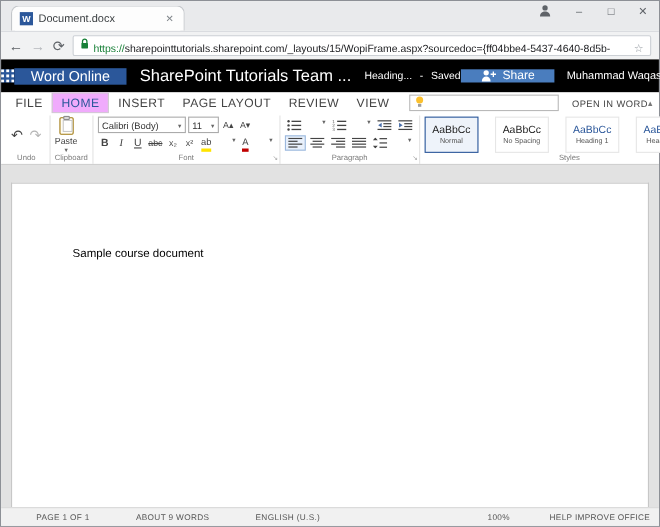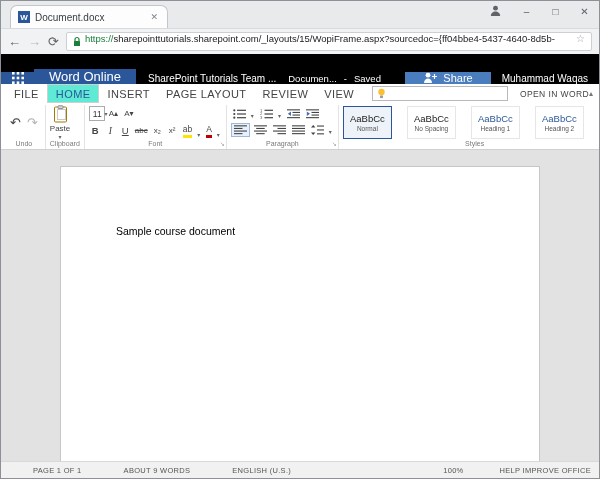--- a/index.html
+++ b/index.html
@@ -14,39 +14,39 @@
   .tab-title { font-size:10px; color:#3c4043; flex:1; white-space:nowrap; overflow:hidden; }
   .tab-close { font-size:9px; color:#80868b; cursor:pointer; padding:0 2px; }
   .win-zone { position:absolute; right:0; top:0; height:20px; display:flex; align-items:center; }
   .profile-btn { margin-right:10px; margin-top:2px; }
   .win-btn { width:29px; height:19px; display:flex; align-items:center; justify-content:center; font-size:10px; color:#5f6368; cursor:pointer; }
 
   
   .toolbar { height:26px; background:#f1f2f3; border-top:1px solid #d7dade; display:flex; align-items:center; padding:0 7px; gap:7px; flex-shrink:0; }
   .nav-ico { font-size:13px; color:#5f6368; line-height:1; cursor:pointer; }
   .nav-ico.disabled { color:#b6b9bd; }
-  .omnibox { flex:1; height:19px; background:#fff; border:1px solid #ccd0d5; border-radius:2px; display:flex; align-items:flex-start; padding:0 6px; gap:4px; overflow:hidden; }
+  .omnibox { flex:1; height:19px; background:#fff; border:1px solid #ccd0d5; border-radius:2px; display:flex; align-items:flex-end; padding:0 6px; gap:4px; overflow:hidden; }
   .url { font-size:9.5px; white-space:nowrap; overflow:hidden; color:#202124; }
   .url .scheme { color:#188038; }
   .star { margin-left:auto; font-size:10px; color:#9aa0a6; cursor:pointer; }
 
   
-  .suitebar { height:30px; background:#000; display:flex; align-items:flex-end; color:#fff; flex-shrink:0; }
+  .suitebar { height:30px; background:#000; display:flex; align-items:center; color:#fff; flex-shrink:0; }
   .waffle { width:33px; background:#2b579a; display:flex; align-items:center; justify-content:center; cursor:pointer; }
   .appname { background:#2b579a; display:flex; align-items:center; padding:0 15px; font-size:13px; white-space:nowrap; cursor:pointer; }
-  .sitelink { display:flex; align-items:center; padding:0 12px; font-size:10px; white-space:nowrap; cursor:pointer; }
+  .sitelink { display:flex; align-items:center; padding:0 12px; font-size:15px; white-space:nowrap; cursor:pointer; }
   .docinfo { display:flex; align-items:center; gap:7px; font-size:9.5px; white-space:nowrap; }
   .suite-spacer { flex:1; }
   .share-btn { background:#4a7dbe; display:flex; align-items:center; justify-content:center; gap:6px; padding:0 18px; font-size:11px; cursor:pointer; }
   .username { display:flex; align-items:center; padding:0 11px; font-size:10px; white-space:nowrap; cursor:pointer; }
 
   
   .ribbon-tabs { height:19px; background:#fff; display:flex; align-items:stretch; padding-left:5px; flex-shrink:0; }
   .rtab { display:flex; align-items:center; padding:0 8px; font-size:11px; color:#444; letter-spacing:.4px; cursor:pointer; white-space:nowrap; }
-  .rtab.active { border:1px solid #cfcfcf; color:#2b579a; background:#5eead4; }
+  .rtab.active { border:1px solid #cfcfcf; color:#2b579a; background:#f0abfc; }
   .tellme { margin-left:10px; align-self:center; width:172px; height:15px; border:1px solid #b9b9b9; display:flex; align-items:center; padding:0 4px; gap:3px; background:#fff; }
   .tellme input { border:none; outline:none; flex:1; font-size:8px; color:#666; background:transparent; font-family:"Liberation Sans",sans-serif; }
   .open-in-word { margin-left:12px; align-self:center; font-size:8.5px; color:#444; letter-spacing:.4px; cursor:pointer; white-space:nowrap; }
   .ribbon-collapse { margin-left:auto; margin-right:6px; align-self:center; font-size:8px; color:#777; cursor:pointer; }
 
   
   .ribbon { height:47px; background:#fff; border-bottom:1px solid #d0d0d0; display:flex; padding:2px 2px 0 2px; flex-shrink:0; }
   .rgroup { display:flex; flex-direction:column; border-right:1px solid #e3e3e3; padding:0 4px; position:relative; }
   .rgroup-body { flex:1; display:flex; align-items:center; }
   .rgroup-label { font-size:7px; color:#7a7a7a; text-align:center; padding-bottom:2px; white-space:nowrap; }
@@ -64,38 +64,38 @@
   .select-box { border:1px solid #ababab; height:15px; display:flex; align-items:center; font-size:8.5px; color:#333; padding:0 3px; gap:3px; cursor:pointer; background:#fff; }
   .select-box .arrow { font-size:6px; color:#666; margin-left:auto; }
   .fmt-btn { min-width:13px; text-align:center; font-size:9.5px; color:#444; cursor:pointer; padding:0 1px; line-height:1.1; }
   .fmt-btn.b { font-weight:bold; }
   .fmt-btn.i { font-style:italic; font-family:"Liberation Serif",serif; }
   .fmt-btn.u { text-decoration:underline; }
   .fmt-btn.strike { font-size:8px; text-decoration:line-through; }
   .fmt-btn.script { font-size:8px; }
   .color-ind { display:inline-block; border-bottom:3px solid #ffe400; font-size:8.5px; line-height:1.1; color:#444; }
   .color-ind.red { border-bottom-color:#c00000; }
-  .ico-btn { padding:1px 2px; cursor:pointer; display:flex; align-items:flex-end; gap:5px; }
+  .ico-btn { padding:1px 2px; cursor:pointer; display:flex; align-items:flex-start; gap:19px; }
   .ico-btn.active { border:1px solid #9cb8dd; background:#e8f0fb; }
   .small-az { font-size:8px; color:#444; cursor:pointer; padding:0 2px; }
 
   .styles-row { display:flex; gap:15px; align-items:center; }
   .style-box { width:49px; height:33px; border:1px solid #e6e6e6; display:flex; flex-direction:column; align-items:center; justify-content:center; cursor:pointer; background:#fff; }
   .style-box.selected { border:1px solid #2b579a; background:#eef3fa; }
   .style-prev { font-size:9.5px; color:#222; line-height:1.2; }
   .style-prev.blue { color:#2b579a; }
   .style-name { font-size:6.5px; color:#555; }
   .styles-more { font-size:7px; color:#666; cursor:pointer; padding:0 2px; }
 
   .editing-col { display:flex; flex-direction:column; align-items:center; gap:3px; }
   .replace-txt { font-size:7px; color:#444; cursor:pointer; }
 
   
   .doc-area { flex:1; background:#e2e2e2; display:flex; justify-content:center; overflow:hidden; }
-  .page { width:480px; margin-top:16px; background:#fff; border:1px solid #c7c7c7; border-bottom:none; }
+  .page { width:580px; margin-top:16px; background:#fff; border:1px solid #c7c7c7; border-bottom:none; }
   .page-text { padding:58px 40px 0 55px; font-size:10.5px; color:#000; font-family:"Liberation Sans",sans-serif; }
 
   
   .statusbar { height:17px; background:#f1f1f1; border-top:1px solid #d9d9d9; display:flex; align-items:center; padding:0 8px; font-size:7.5px; color:#555; letter-spacing:.3px; flex-shrink:0; }
   .status-item { margin-right:18px; cursor:pointer; white-space:nowrap;padding-left:24px; }
   .status-right { margin-left:auto; display:flex; gap:12px; }
   .status-right .status-item { margin-right:0; }
 </style>
 </head>
 <body>
@@ -149,21 +149,21 @@
             <rect x="9.4" y="4.7" width="2.6" height="2.6"></rect>
             <rect x="0" y="9.4" width="2.6" height="2.6"></rect>
             <rect x="4.7" y="9.4" width="2.6" height="2.6"></rect>
             <rect x="9.4" y="9.4" width="2.6" height="2.6"></rect>
           </g>
         </svg>
     </div>
     <div class="appname">Word Online</div>
     <div class="sitelink">SharePoint Tutorials Team ...</div>
     <div class="docinfo">
-      <span>Documen...</span>
+      <span>Heading...</span>
       <span>-</span>
       <span>Saved</span>
     </div>
     <div class="suite-spacer"></div>
     <div class="share-btn">
       <svg width="14" height="12" viewBox="0 0 14 12">
           <circle cx="5" cy="3.2" r="2.4" fill="#fff"></circle>
           <path d="M1 11c0-3 2-4.5 4-4.5S9 8 9 11z" fill="#fff"></path>
           <path d="M11.5 2v5M9 4.5h5" stroke="#fff" stroke-width="1.2"></path>
         </svg>
@@ -213,21 +213,25 @@
           <span class="mini-drop">▾</span>
         </div>
       </div>
       <div class="rgroup-label">Clipboard</div>
     </div>
 
     <div class="rgroup">
       <div class="rgroup-body">
         <div class="stack2">
           <div class="rowline">
-            <div class="select-box" style="width:16px;justify-content:space-between;">
+            <div class="select-box" style="width:80px;">
+              <span>Calibri (Body)</span>
+              <span class="arrow">▾</span>
+            </div>
+            <div class="select-box" style="width:28px;justify-content:space-between;">
               <span>11</span>
               <span class="arrow">▾</span>
             </div>
             <span class="small-az">A▴</span>
             <span class="small-az">A▾</span>
           </div>
           <div class="rowline">
             <span class="fmt-btn b">B</span>
             <span class="fmt-btn i">I</span>
             <span class="fmt-btn u">U</span>

